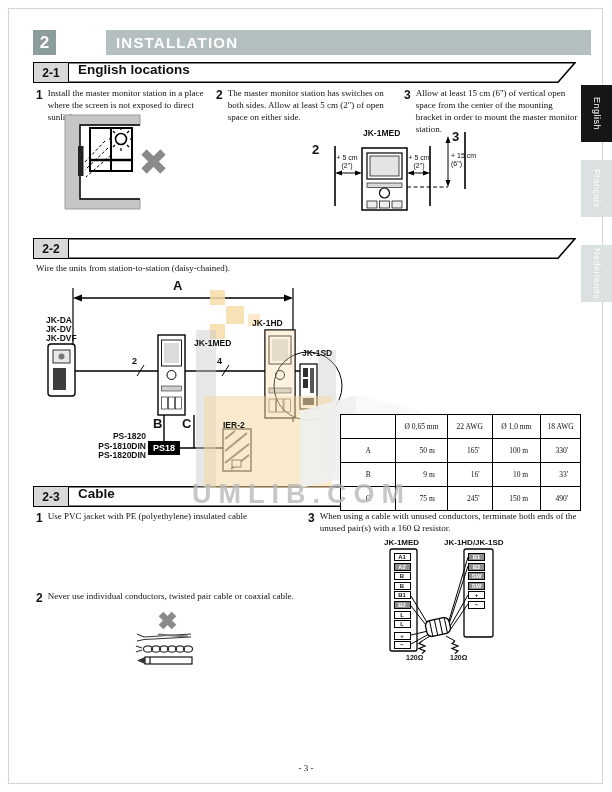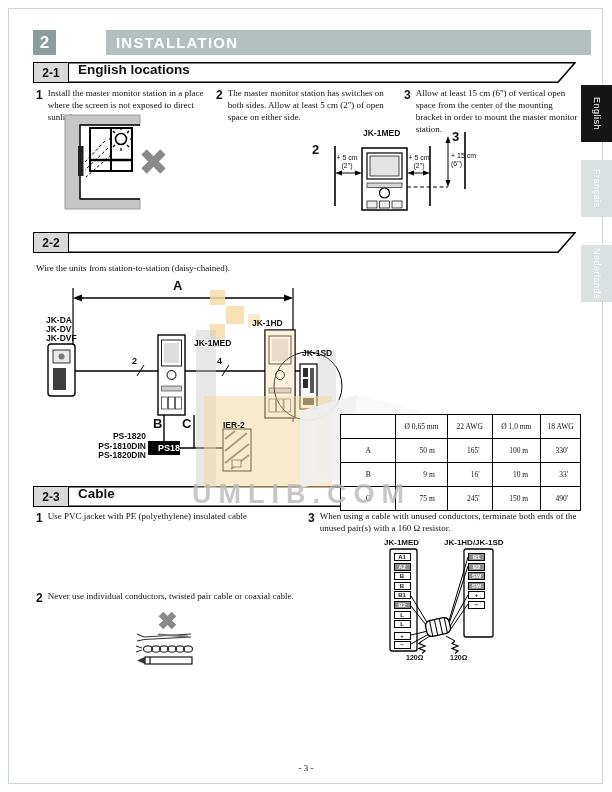--- a/index.html
+++ b/index.html
@@ -42,21 +42,21 @@
   .wire-table td.r { text-align:right; padding-right:12px; }
   .wire-table td.c, .wire-table th { text-align:center; }
 
   .watermark-text { font:bold 27px "Liberation Sans", sans-serif; letter-spacing:7px;
     color:rgba(185,185,185,.8); z-index:4; white-space:nowrap; }
 
   
   .term { position:absolute; width:17px; height:8px; border:1px solid #000; background:#fff;
     font:bold 6px/7px "Liberation Sans", sans-serif; text-align:center; overflow:hidden; }
   .term-dark { background:#8f8f8f; color:#fff; }
-  .ps-box-label { color:#fff; font:bold 9px "Liberation Sans", sans-serif; text-align:right; }
+  .ps-box-label { color:#fff; font:bold 9px "Liberation Sans", sans-serif; text-align:center; }
   .footer { font:9px "Liberation Serif", serif; text-align:center; }
 </style>
 </head>
 <body>
 
 <div class="page">
   <div class="frame"></div>
 
   <div class="abs chapter-num">2</div>
   <div class="abs chapter-band">INSTALLATION</div>
@@ -146,21 +146,21 @@
       <rect x="67" y="27" width="35" height="26" fill="#fff" stroke="#000" stroke-width="1.2"></rect>
       <rect x="70" y="30" width="29" height="20" fill="#e4e4e4" stroke="#000" stroke-width=".7"></rect>
       <rect x="67" y="57" width="35" height="4.5" fill="#d8d8d8" stroke="#000" stroke-width=".6"></rect>
       <circle cx="84.5" cy="67" r="5" fill="none" stroke="#000" stroke-width="1.2"></circle>
       <rect x="67" y="75" width="10" height="7" fill="#efefef" stroke="#000" stroke-width=".7"></rect>
       <rect x="79.5" y="75" width="10" height="7" fill="#efefef" stroke="#000" stroke-width=".7"></rect>
       <rect x="92" y="75" width="10" height="7" fill="#efefef" stroke="#000" stroke-width=".7"></rect>
     </svg>
   </div>
 
-  <div class="abs section-bar" style="top:232px">
+  <div class="abs section-bar" style="top:238px">
     <svg width="543" height="21">
       <polygon points="0.8,0.8 542,0.8 525,20.2 0.8,20.2" fill="#fff" stroke="#000" stroke-width="1.6"></polygon>
     </svg>
     <div class="section-num">2-2</div>
   </div>
   <div class="abs step-text" style="left:36px; top:263px">Wire the units from station-to-station (daisy-chained).</div>
 
   <div class="abs" style="left:36px; top:276px; width:545px; height:214px">
     <svg class="abs" style="left:0; top:0; z-index:1" width="545" height="214">
 

